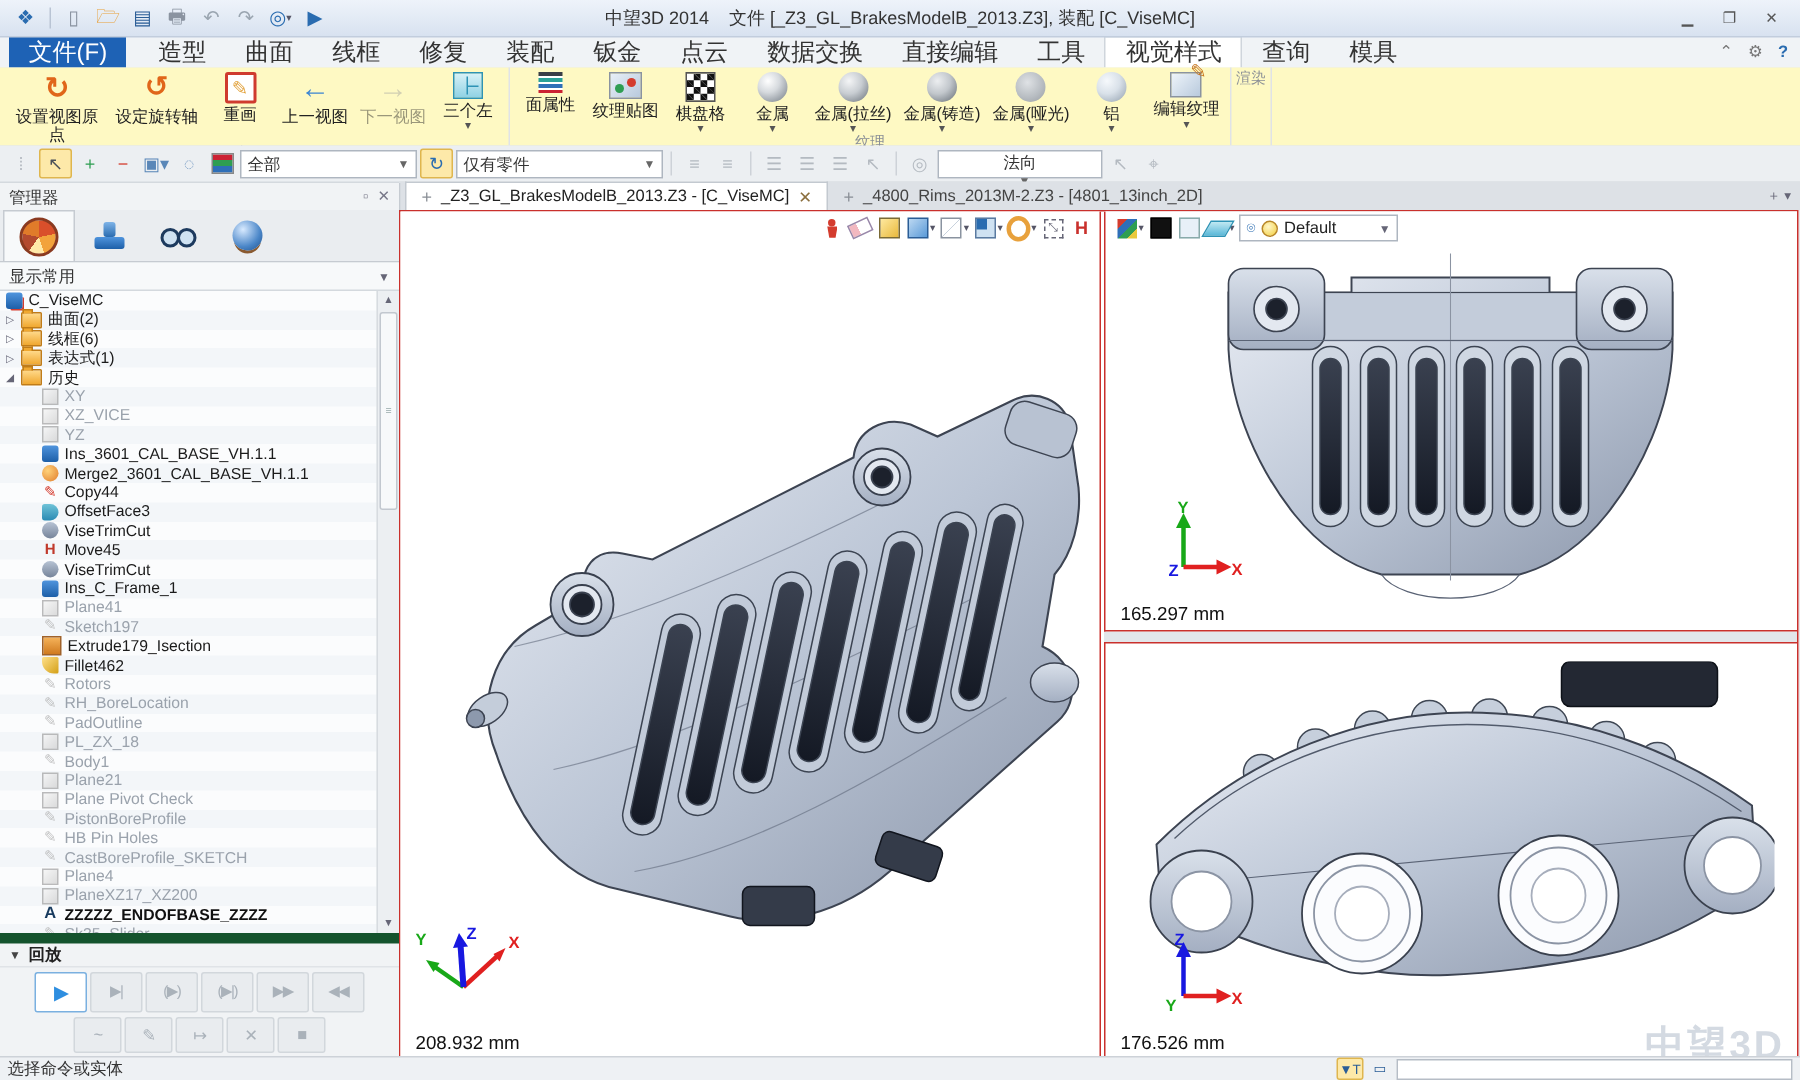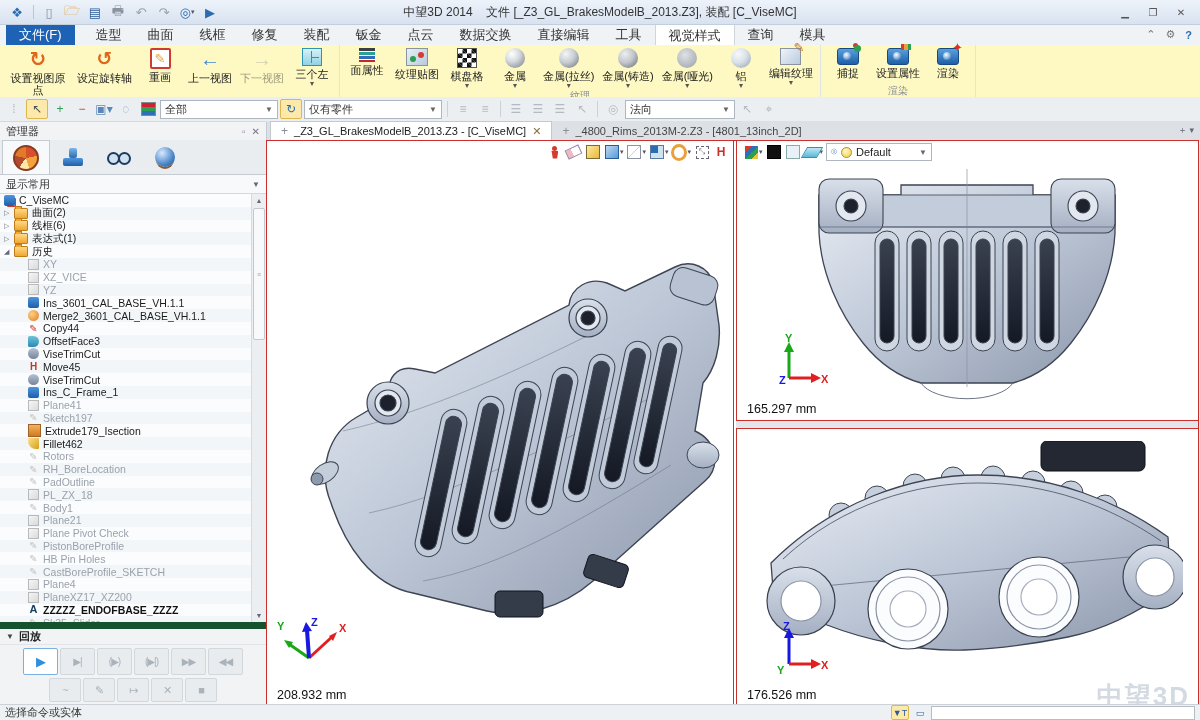--- a/index.html
+++ b/index.html
@@ -7,21 +7,21 @@
   .abs{position:absolute}
   
   #titlebar{top:0;left:0;right:0;height:24px;background:linear-gradient(#eef3fa,#d8e2f0);border-bottom:1px solid #c2cddd;display:flex;align-items:center;padding:0 6px;z-index:30}
   .qa{width:22px;height:19px;display:flex;align-items:center;justify-content:center;font-size:13px;margin-right:1px;border-radius:2px}
   .qa-sep{width:1px;height:14px;background:#b9c4d4;margin:0 4px}
   #title-center{position:absolute;left:0;right:0;text-align:center;color:#333;font-size:12px;pointer-events:none}
   .winbtn{width:26px;height:17px;display:flex;align-items:center;justify-content:center;font-size:10px;color:#555;margin-left:2px}
   #titlebar .right{margin-left:auto;display:flex;z-index:2}
   
   #menurow{top:24px;left:0;right:0;height:21px;background:#f0f3f6;display:flex;align-items:stretch;padding-left:6px}
-  .mtab{padding:3px 13px 2px;color:#333;font-size:13px;display:flex;align-items:center}
+  .mtab{padding:3px 13px 2px;color:#333;font-size:16px;display:flex;align-items:center}
   .mtab.file{background:#1e62b5;color:#fff;margin-right:8px}
   .mtab.active{background:#fff;border:1px solid #cfd5dc;border-bottom:none}
   #menurow .right{margin-left:auto;display:flex;align-items:center;padding-right:8px;gap:10px;color:#777;font-size:11px}
   
   #ribbon{top:45px;left:0;right:0;height:52px;background:#fef9c3;border-bottom:1px solid #d7dbe0;display:flex}
   .rgroup{display:flex;flex-direction:column;border-right:1px solid #e0e3e7;padding:1px 3px 0}
   .rbtns{display:flex;flex:1;align-items:flex-start}
   .rbtn{display:flex;flex-direction:column;align-items:center;padding:1px 4px 0;min-width:40px;max-width:64px;font-size:11px;line-height:12px;text-align:center;color:#222}
   .rbtn.disabled{opacity:.45;filter:grayscale(1)}
   .ric{width:22px;height:22px;margin:1px 0 2px;position:relative;display:flex;align-items:center;justify-content:center}
@@ -293,34 +293,20 @@
         </div>
         <div class="rbtn">
           <span class="ric ic-edit-texture"></span>
           <span class="rlb">编辑纹理</span>
           <span class="rcaret">▾</span>
         </div>
       </div>
       <div class="rgtitle">纹理</div>
     </div>
     <div class="rgroup">
-      <div class="rbtns">
-        <div class="rbtn">
-          <span class="ric cam ic-capture"></span>
-          <span class="rlb">捕捉</span>
-        </div>
-        <div class="rbtn">
-          <span class="ric cam ic-render-settings"></span>
-          <span class="rlb">设置属性</span>
-        </div>
-        <div class="rbtn">
-          <span class="ric cam ic-render"></span>
-          <span class="rlb">渲染</span>
-        </div>
-      </div>
       <div class="rgtitle">渲染</div>
     </div>
   </div>
 
 <div id="quickbar" class="abs">
     <span class="qb gray">⁞</span>
     <span class="qb hl">↖</span>
     <span class="qb" style="color: rgb(46, 158, 82);">+</span>
     <span class="qb" style="color: rgb(212, 60, 46);">−</span>
     <span class="qb" style="color: rgb(90, 135, 184);">▣<span class="car">▾</span></span>
@@ -340,21 +326,21 @@
     <span class="qb-sep"></span>
     <span class="qb gray">≡</span>
     <span class="qb gray">≡</span>
     <span class="qb-sep"></span>
     <span class="qb gray">☰</span>
     <span class="qb gray">☰</span>
     <span class="qb gray">☰</span>
     <span class="qb gray">↖</span>
     <span class="qb-sep"></span>
     <span class="qb gray">◎</span>
-    <span class="qcombo" style="width: 100px;">
+    <span class="qcombo" style="width: 100px; flex-direction: column;">
       <span>法向</span>
       <span class="car">▼</span>
     </span>
     <span class="qb gray">↖</span>
     <span class="qb gray">⌖</span>
   </div>
 
 <div id="tabbar" class="abs">
   <div class="dtab active">
       <span class="plus">+</span>

